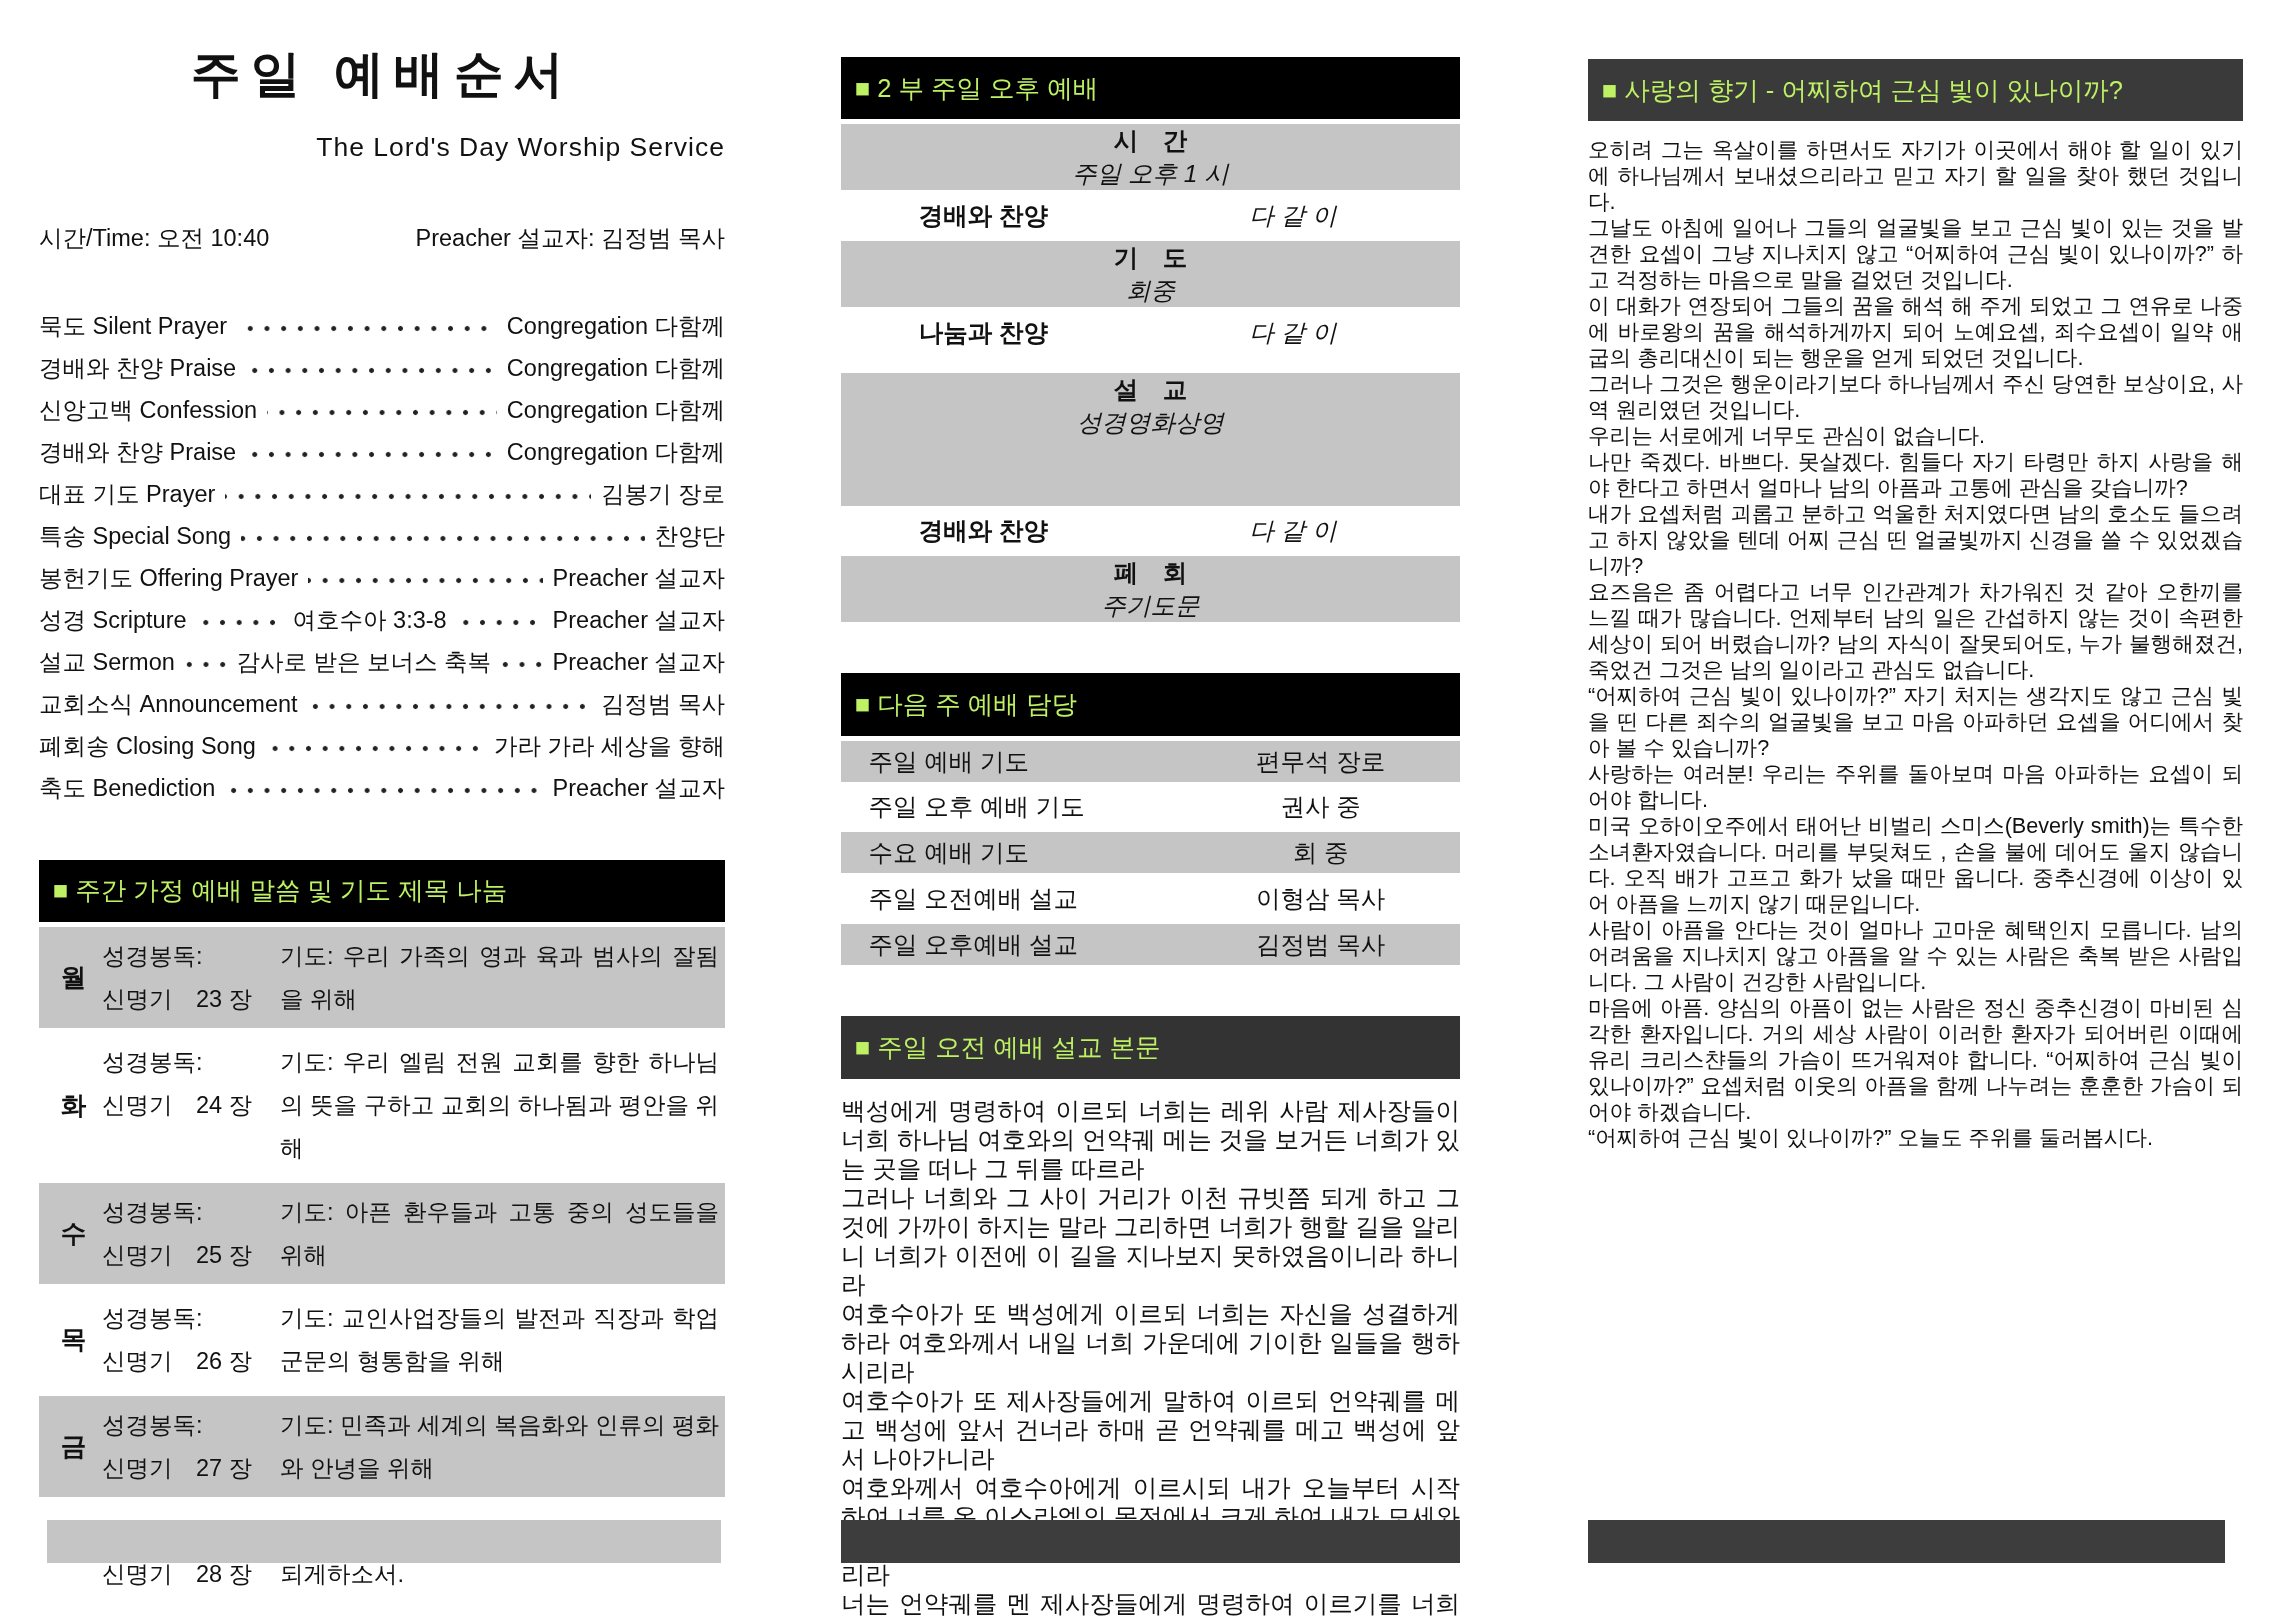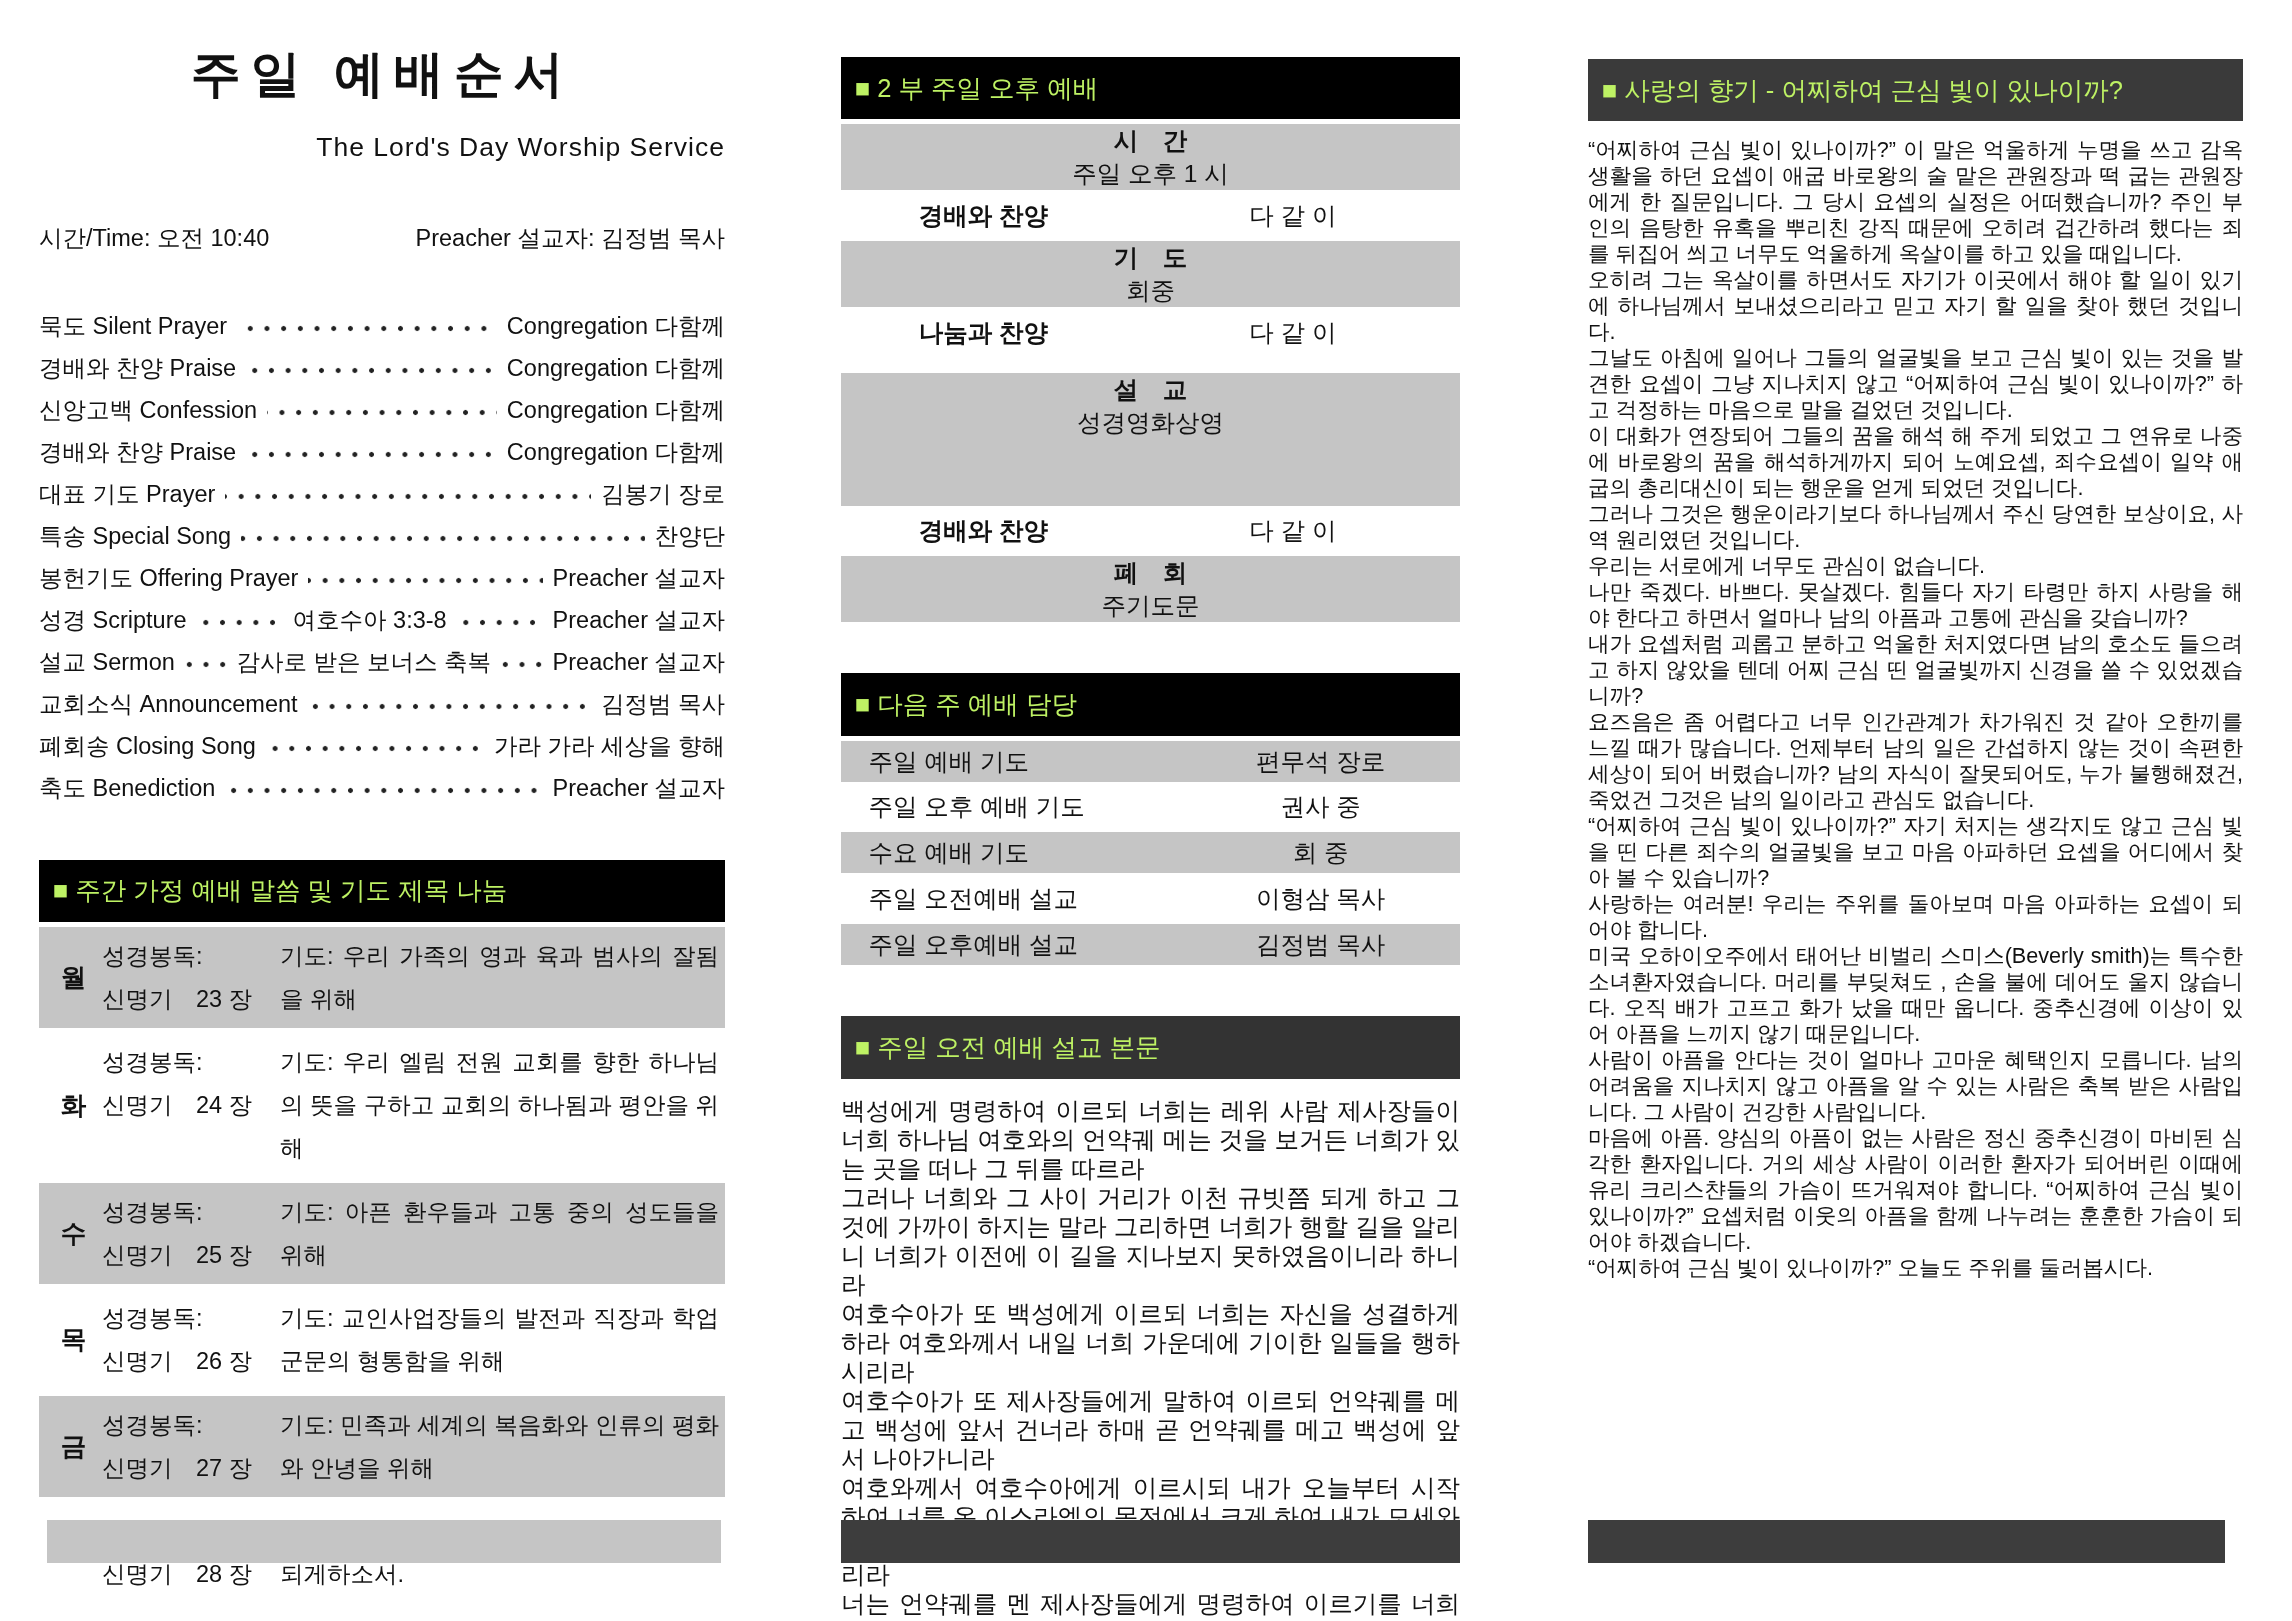--- a/index.html
+++ b/index.html
@@ -32,21 +32,21 @@
   .wk-row.shade{background:#c5c5c5;}
   .wk-day{width:57px;text-align:center;font-weight:700;font-size:25.5px;align-self:center;line-height:1;}
   .wk-read{width:178px;}
   .wk-pray{flex:1;text-align:justify;}
 
   
   .srv-row{display:flex;align-items:center;min-height:41px;margin-top:4.9px;font-size:24.5px;}
   .srv-row.shade{background:#c5c5c5;flex-direction:column;}
   .srv-row.tall{min-height:133px;margin-top:19.6px;}
   .srv-label{width:46%;text-align:center;font-weight:700;}
-  .srv-value{width:54%;text-align:center;}
+  .srv-value{width:54%;text-align:center;font-style:italic;}
   .nw-row{display:flex;align-items:center;min-height:41px;margin-top:4.9px;font-size:24.5px;}
   .nw-row.shade{background:#c5c5c5;}
   .nw-label{width:55%;padding-left:27.4px;box-sizing:border-box;}
   .nw-value{width:45%;text-align:center;}
 
   .scripture{margin-top:17.6px;font-size:24.5px;line-height:29px;text-align:justify;}
   .scripture p{margin:0;}
 
   
   .essay{margin-top:15.7px;font-size:21.6px;line-height:26px;text-align:justify;}
@@ -254,21 +254,20 @@
       <p>여호수아가 또 제사장들에게 말하여 이르되 언약궤를 메고 백성에 앞서 건너라 하매 곧 언약궤를 메고 백성에 앞서 나아가니라</p>
       <p>여호와께서 여호수아에게 이르시되 내가 오늘부터 시작하여 너를 온 이스라엘의 목전에서 크게 하여 내가 모세와 함께 있었던 것 같이 너와 함께 있는 것을 그들이 알게 하리라</p>
       <p>너는 언약궤를 멘 제사장들에게 명령하여 이르기를 너희가 요단 물 가에 이르거든 요단에 들어서라 하라</p>
     </div>
   </div>
 
   <div class="col col-right">
     <div class="bar-header first dark">■ 사랑의 향기 - 어찌하여 근심 빛이 있나이까?</div>
 
     <div class="essay">
-      <p>“어찌하여 근심 빛이 있나이까?” 이 말은 억울하게 누명을 쓰고 감옥생활을 하던 요셉이 애굽 바로왕의 술 맡은 관원장과 떡 굽는 관원장에게 한 질문입니다. 그 당시 요셉의 실정은 어떠했습니까? 주인 부인의 음탕한 유혹을 뿌리친 강직 때문에 오히려 겁간하려 했다는 죄를 뒤집어 씌고 너무도 억울하게 옥살이를 하고 있을 때입니다.</p>
       <p>오히려 그는 옥살이를 하면서도 자기가 이곳에서 해야 할 일이 있기에 하나님께서 보내셨으리라고 믿고 자기 할 일을 찾아 했던 것입니다.</p>
       <p>그날도 아침에 일어나 그들의 얼굴빛을 보고 근심 빛이 있는 것을 발견한 요셉이 그냥 지나치지 않고 “어찌하여 근심 빛이 있나이까?” 하고 걱정하는 마음으로 말을 걸었던 것입니다.</p>
       <p>이 대화가 연장되어 그들의 꿈을 해석 해 주게 되었고 그 연유로 나중에 바로왕의 꿈을 해석하게까지 되어 노예요셉, 죄수요셉이 일약 애굽의 총리대신이 되는 행운을 얻게 되었던 것입니다.</p>
       <p>그러나 그것은 행운이라기보다 하나님께서 주신 당연한 보상이요, 사역 원리였던 것입니다.</p>
       <p>우리는 서로에게 너무도 관심이 없습니다.</p>
       <p>나만 죽겠다. 바쁘다. 못살겠다. 힘들다 자기 타령만 하지 사랑을 해야 한다고 하면서 얼마나 남의 아픔과 고통에 관심을 갖습니까?</p>
       <p>내가 요셉처럼 괴롭고 분하고 억울한 처지였다면 남의 호소도 들으려고 하지 않았을 텐데 어찌 근심 띤 얼굴빛까지 신경을 쓸 수 있었겠습니까?</p>
       <p>요즈음은 좀 어렵다고 너무 인간관계가 차가워진 것 같아 오한끼를 느낄 때가 많습니다. 언제부터 남의 일은 간섭하지 않는 것이 속편한 세상이 되어 버렸습니까? 남의 자식이 잘못되어도, 누가 불행해졌건, 죽었건 그것은 남의 일이라고 관심도 없습니다.</p>
       <p>“어찌하여 근심 빛이 있나이까?” 자기 처지는 생각지도 않고 근심 빛을 띤 다른 죄수의 얼굴빛을 보고 마음 아파하던 요셉을 어디에서 찾아 볼 수 있습니까?</p>
       <p>사랑하는 여러분! 우리는 주위를 돌아보며 마음 아파하는 요셉이 되어야 합니다.</p>

